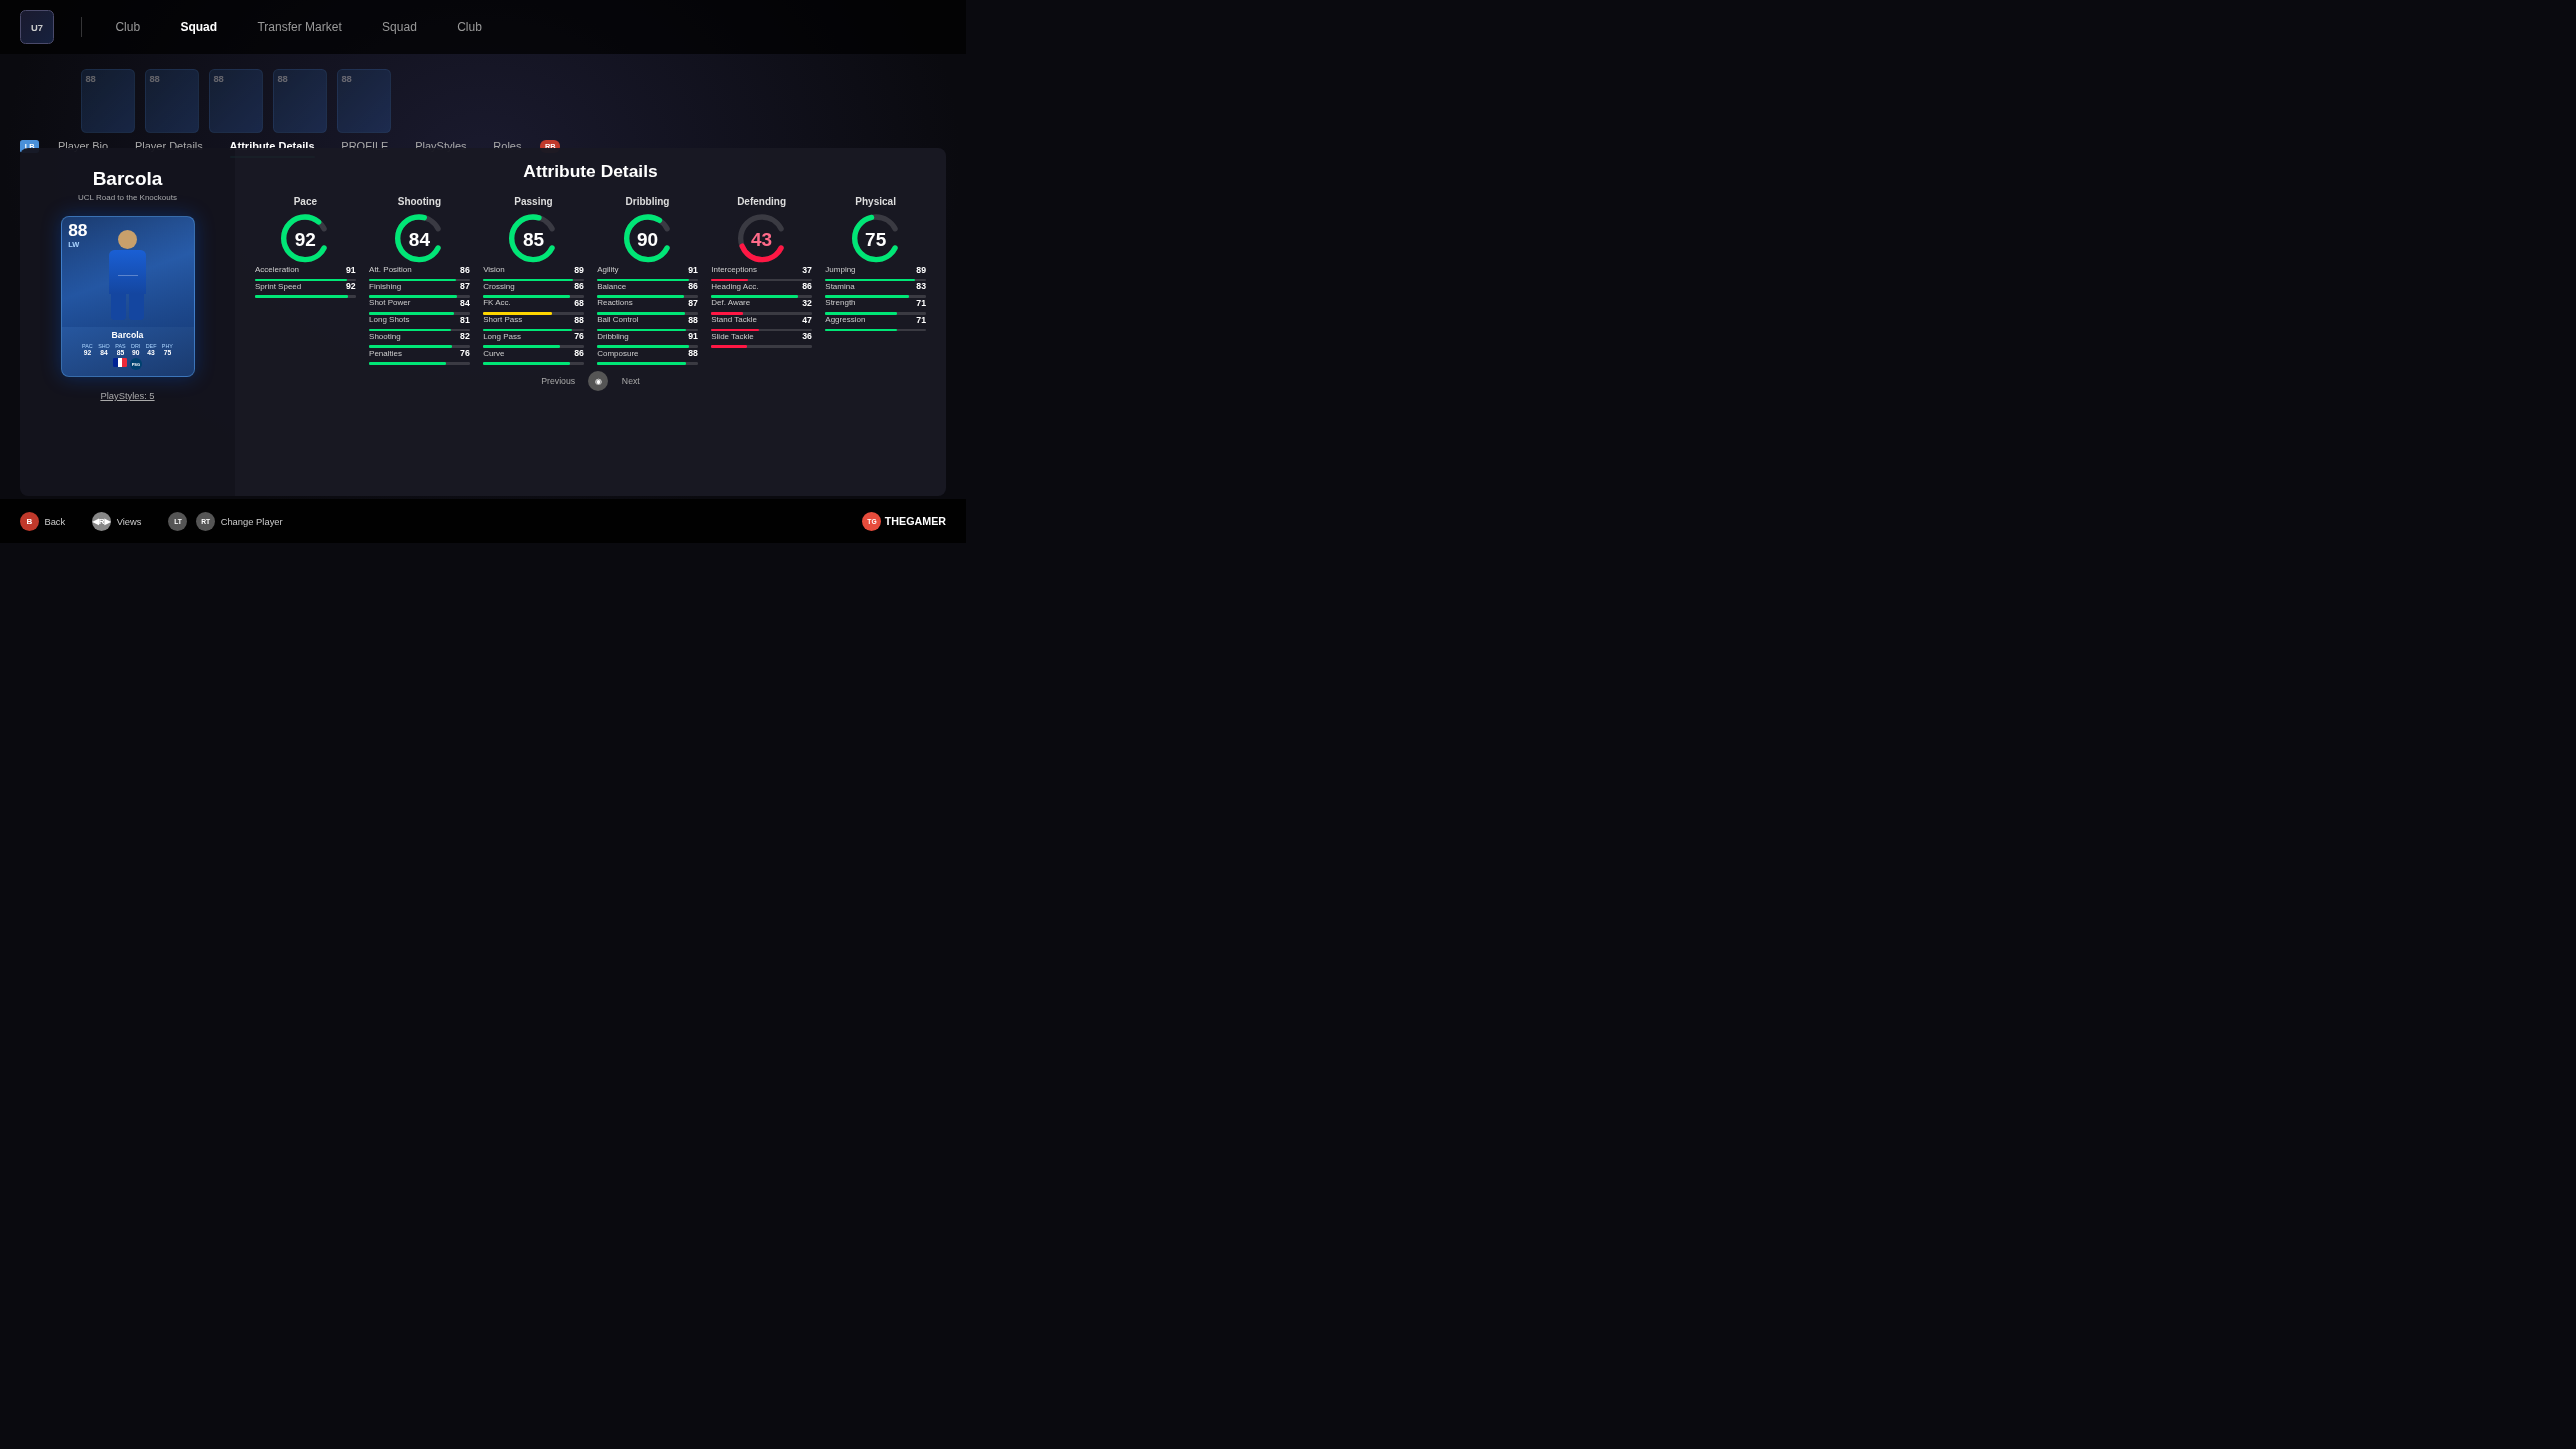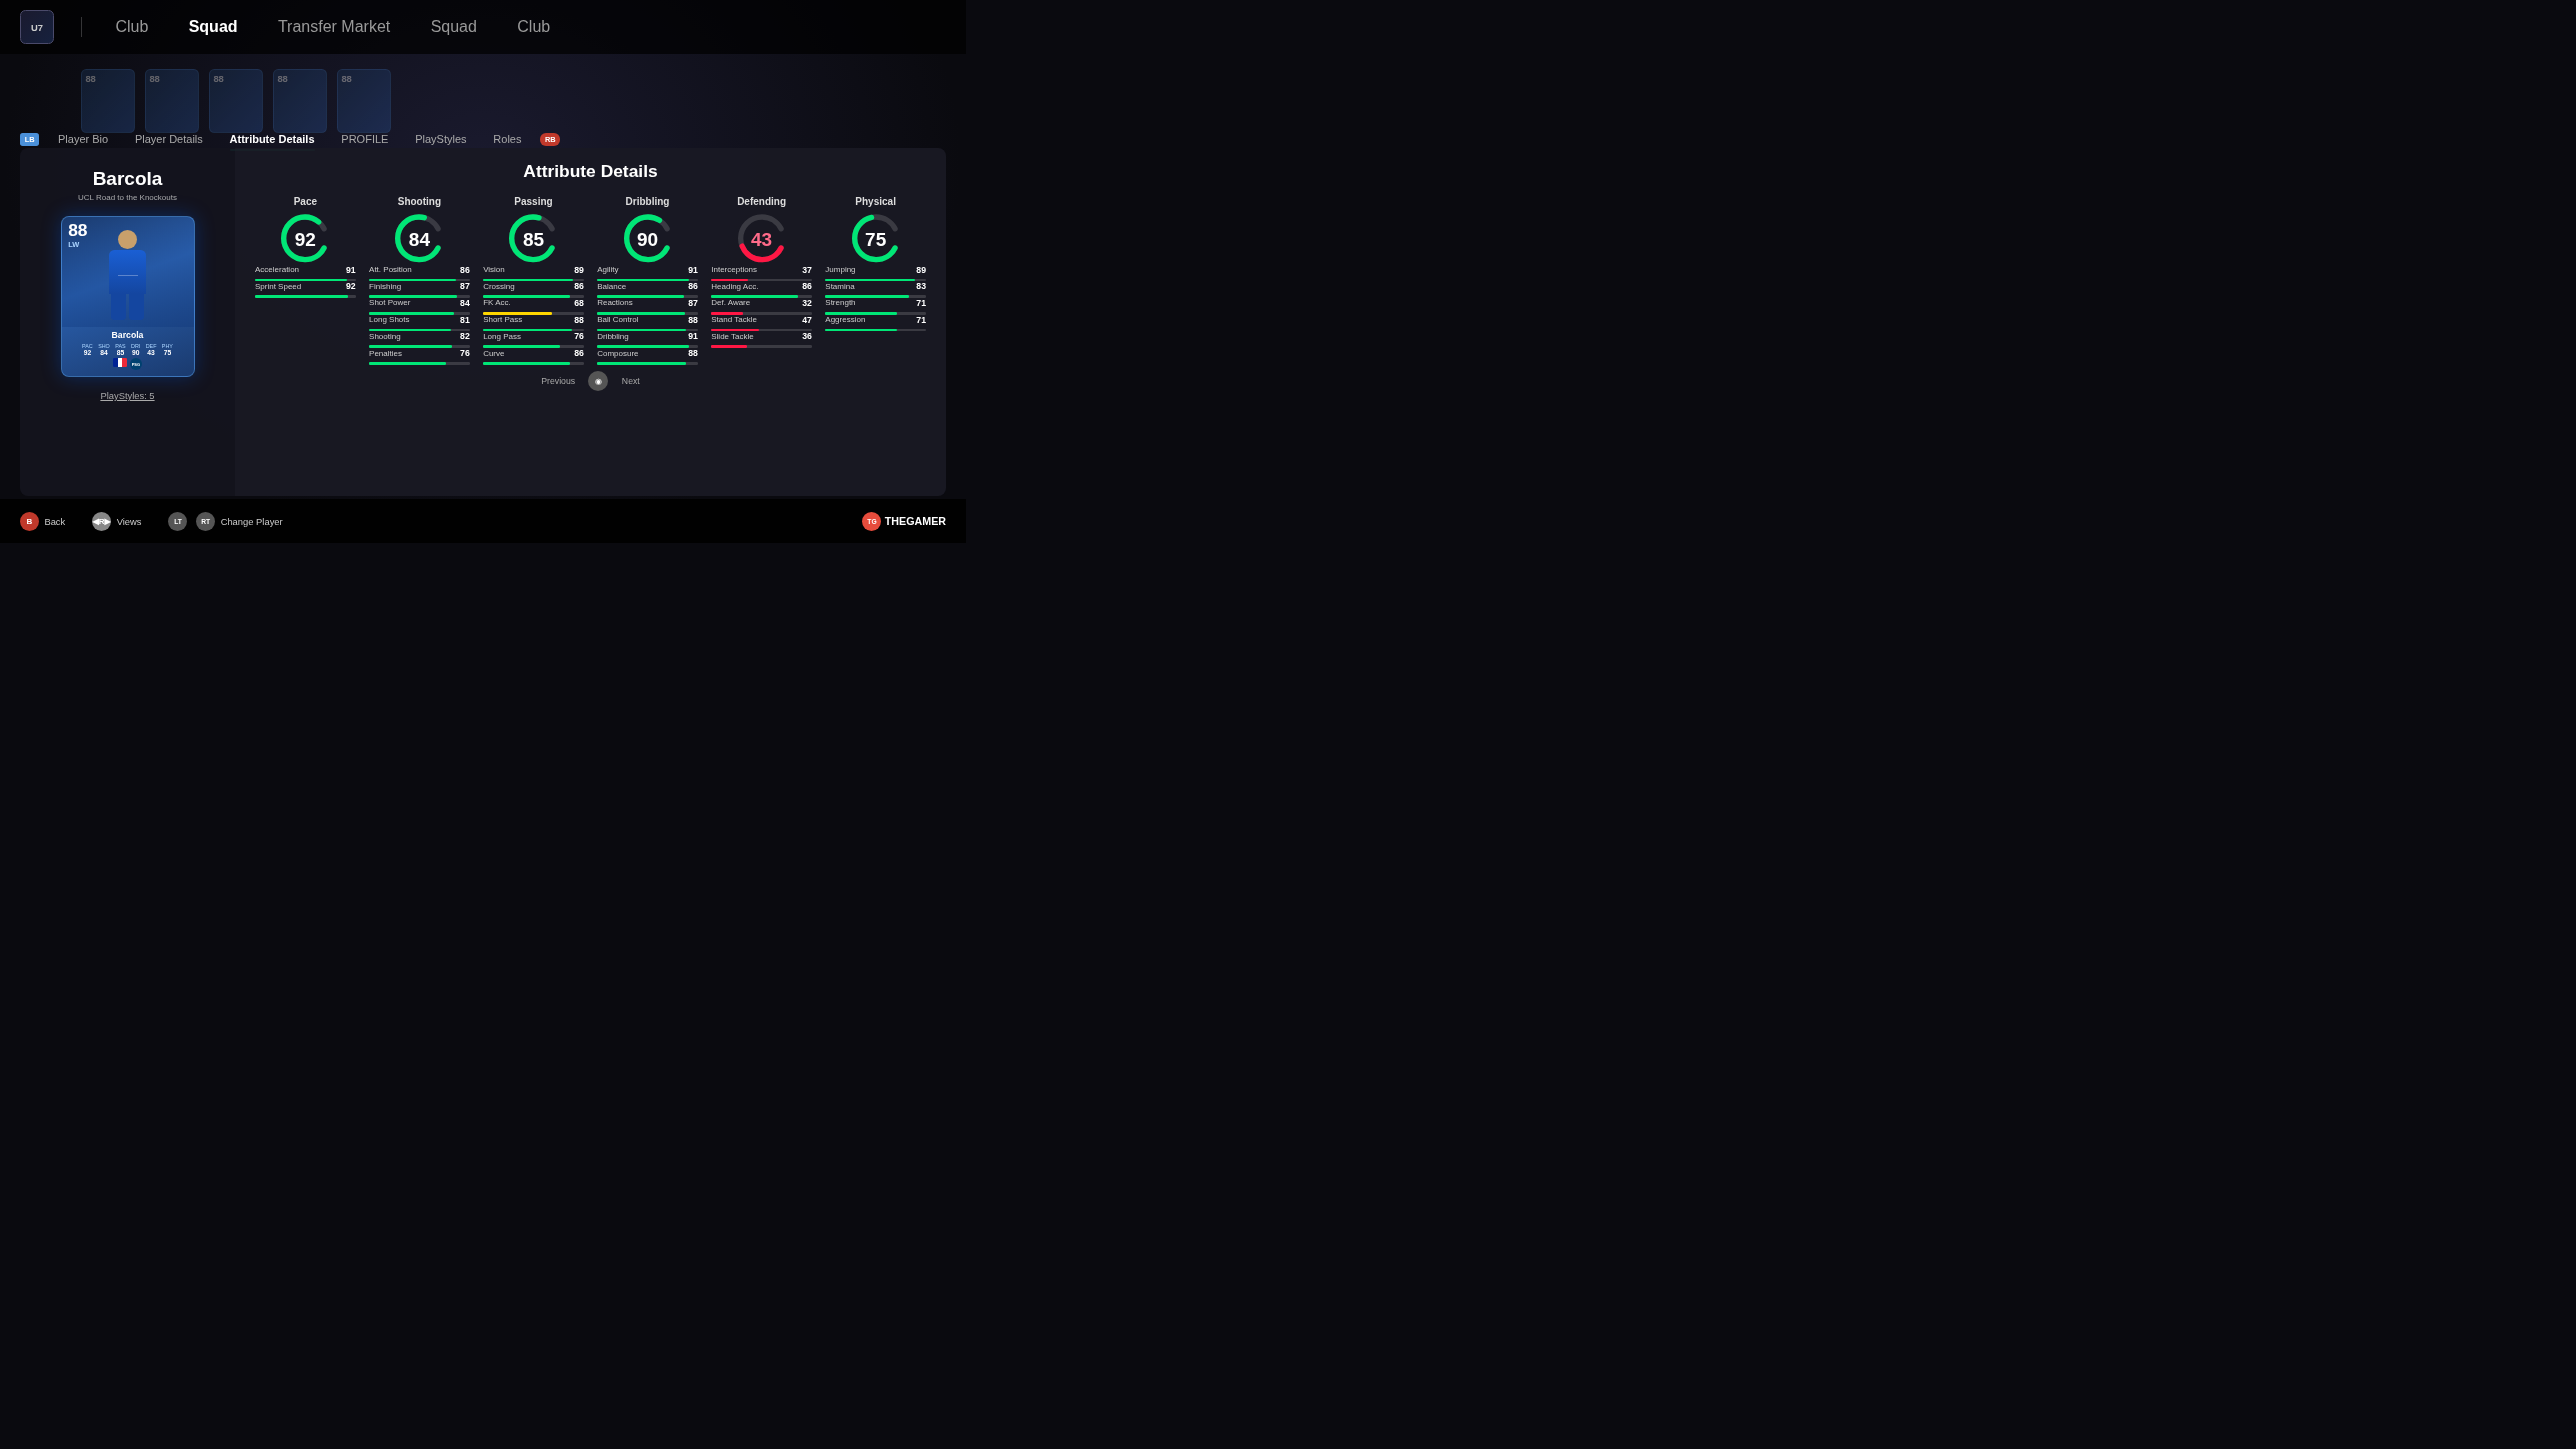--- a/index.html
+++ b/index.html
@@ -43,21 +43,21 @@
       display: flex;
       align-items: center;
       justify-content: center;
       color: #ccc;
       font-weight: bold;
       font-size: 9.4px;
     }
 
     .nav-item {
       color: #999;
-      font-size: 16px;
+      font-size: 12px;
       cursor: pointer;
       padding: 3.4px 6.7px;
     }
     .nav-item.active {
       color: #fff;
       font-weight: bold;
     }
 
     .card-thumb {
       width: 54px;
@@ -80,21 +80,21 @@
       top: 3.4px;
       left: 3.4px;
       font-size: 9.4px;
       font-weight: bold;
       color: #fff;
     }
 
     
     .tabs-row {
       position: absolute;
-      top: 128px;
+      top: 135px;
       left: 20px;
       right: 20px;
       display: flex;
       align-items: center;
       gap: 0;
       z-index: 10;
     }
 
     .tab-btn-indicator {
       background: #4a90d9;

